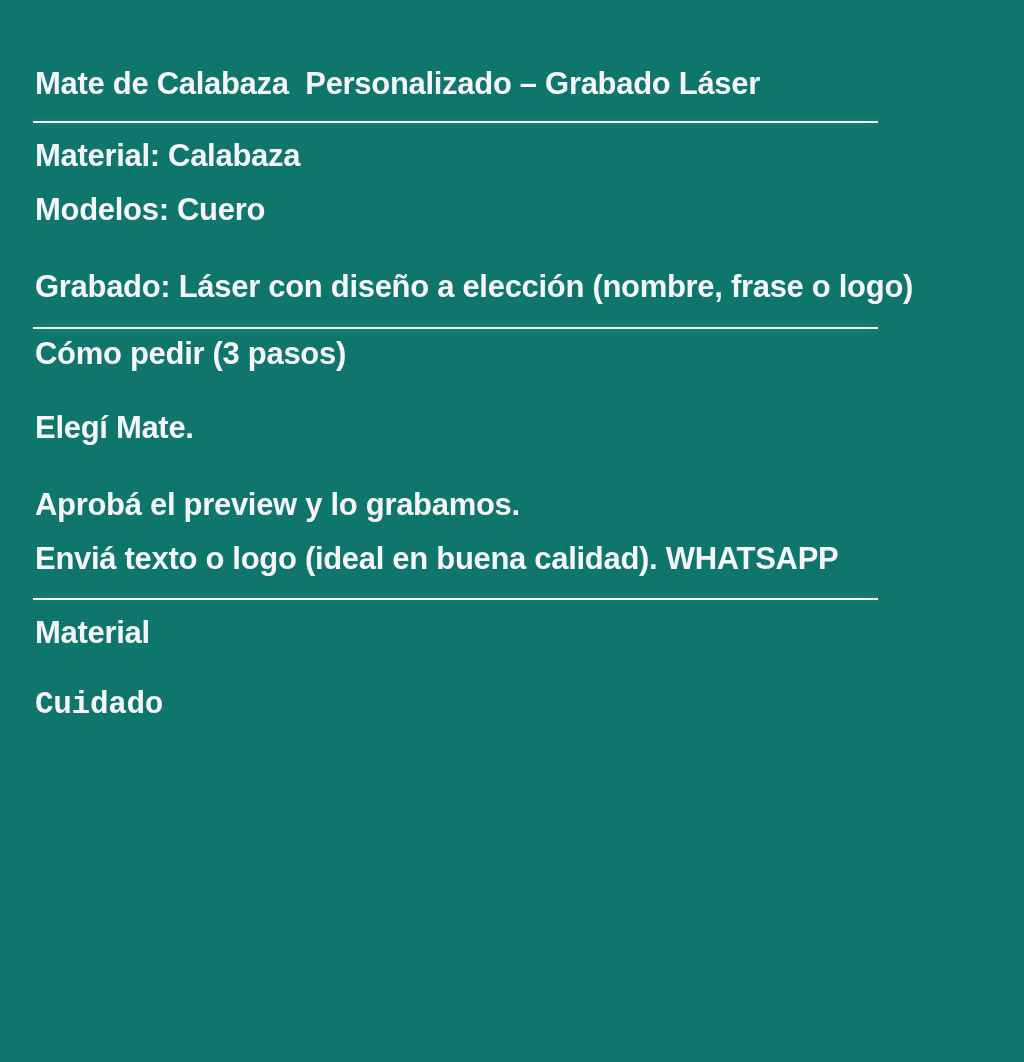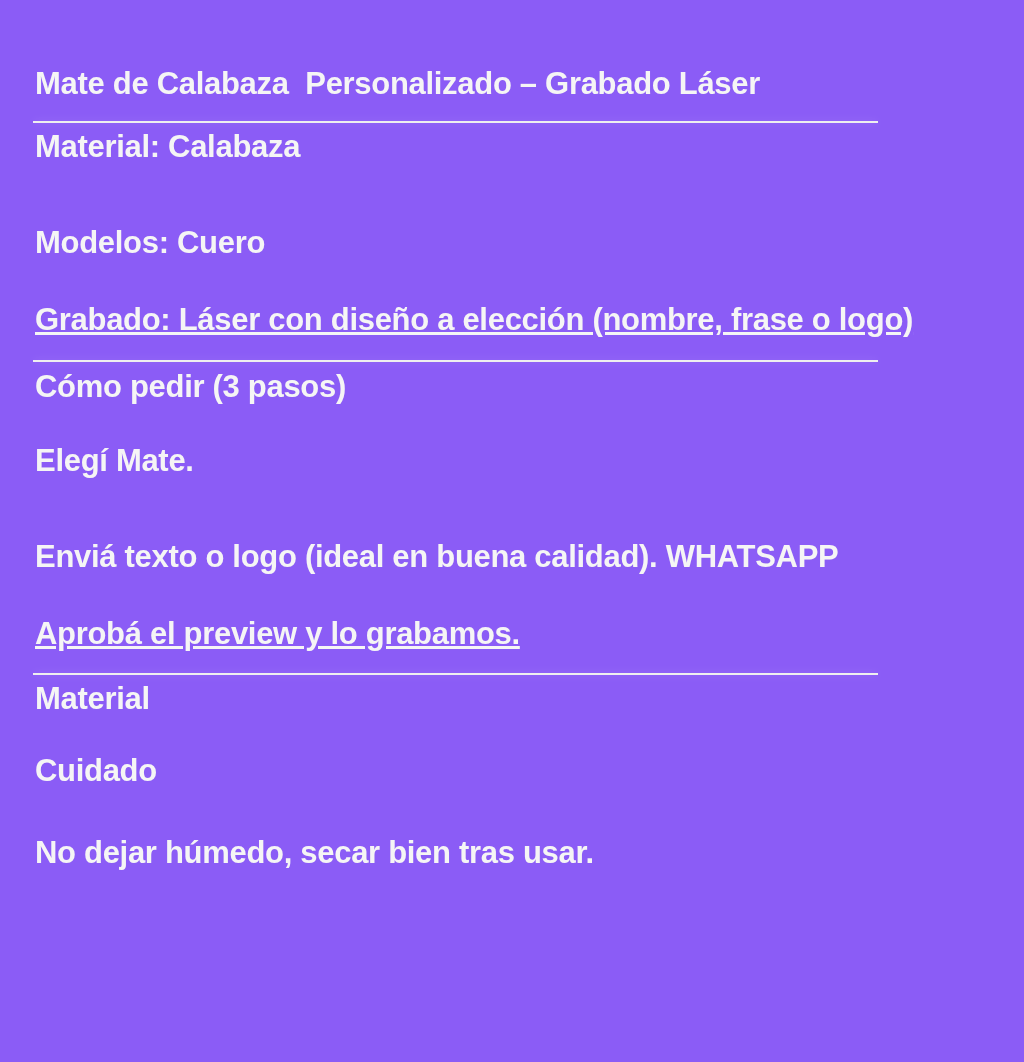--- a/index.html
+++ b/index.html
@@ -1,20 +1,20 @@
 <!DOCTYPE html>
 <html><head>
 <meta charset="utf-8">
 <style>
   html, body { margin: 0; padding: 0; }
   .page {
     position: relative;
     width: 1024px;
     height: 1062px;
-    background: #8b5cf6;
+    background: #0f766e;
     box-sizing: border-box;
     padding: 67px 20px 0 35px;
     font-family: "Liberation Sans", sans-serif;
     font-weight: bold;
     color: #f5f5f5;
     overflow: hidden;
   }
   .line {
     font-size: 31px;
     line-height: 33px;
@@ -25,26 +25,26 @@
   .divider {
     border: none;
     height: 2px;
     width: 845px;
     margin: 0 0 0 -2px;
     background: #efefef;
     box-shadow: 0 0 9px rgba(255,255,255,0.18);
   }
   
   .mt21 { margin-top: 21px; }
-  .mt19 { margin-top: 7px; }
+  .mt19 { margin-top: 16px; }
   .mt18 { margin-top: 8px; }
-  .mt45 { margin-top: 63px; }
-  .mt44 { margin-top: 44px; text-decoration: underline; }
+  .mt45 { margin-top: 21px; }
+  .mt44 { margin-top: 44px; }
   .mt41 { margin-top: 41px; }
-  .mt39 { margin-top: 39px; }
+  .mt39 { margin-top: 39px; font-family: Liberation Mono, monospace; }
   .mt49 { margin-top: 49px; }
   .mt24 { margin-top: 24px; }
   .mt23 { margin-top: 23px; }
 </style>
 </head>
 <body>
 
 <div class="page">
 
   <h1 class="line">Mate de Calabaza  Personalizado – Grabado Láser</h1>
@@ -52,23 +52,22 @@
   <hr class="divider mt21">
 
   <p class="line mt19">Material: Calabaza</p>
   <p class="line mt45">Modelos: Cuero</p>
   <p class="line mt44">Grabado: Láser con diseño a elección (nombre, frase o logo)</p>
 
   <hr class="divider mt24">
 
   <p class="line mt18">Cómo pedir (3 pasos)</p>
   <p class="line mt41">Elegí Mate.</p>
+  <p class="line mt44">Aprobá el preview y lo grabamos.</p>
   <p class="line mt45">Enviá texto o logo (ideal en buena calidad). WHATSAPP</p>
-  <p class="line mt44">Aprobá el preview y lo grabamos.</p>
 
   <hr class="divider mt23">
 
   <p class="line mt19">Material</p>
 
   <p class="line mt39">Cuidado</p>
-  <p class="line mt49">No dejar húmedo, secar bien tras usar.</p>
 
 </div>
 
 </body></html>

